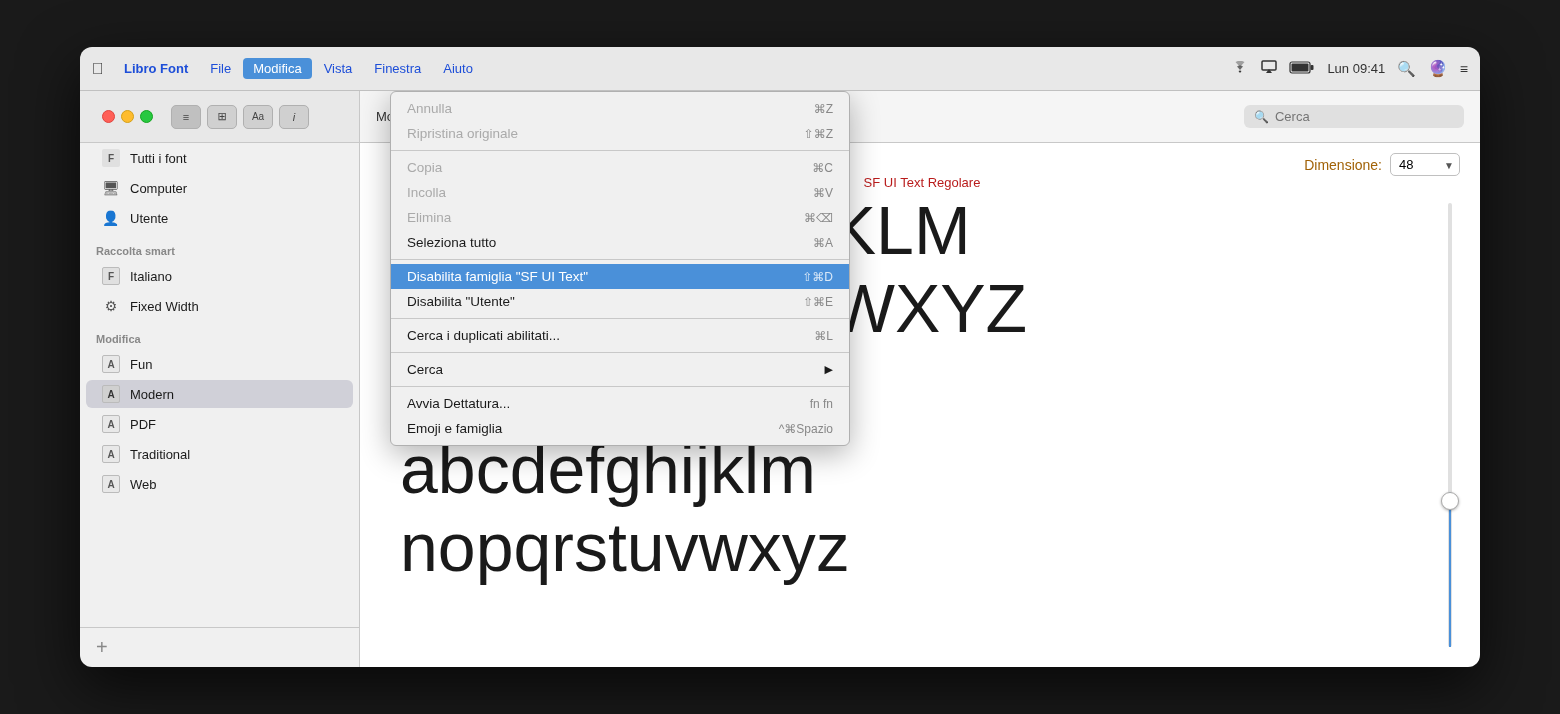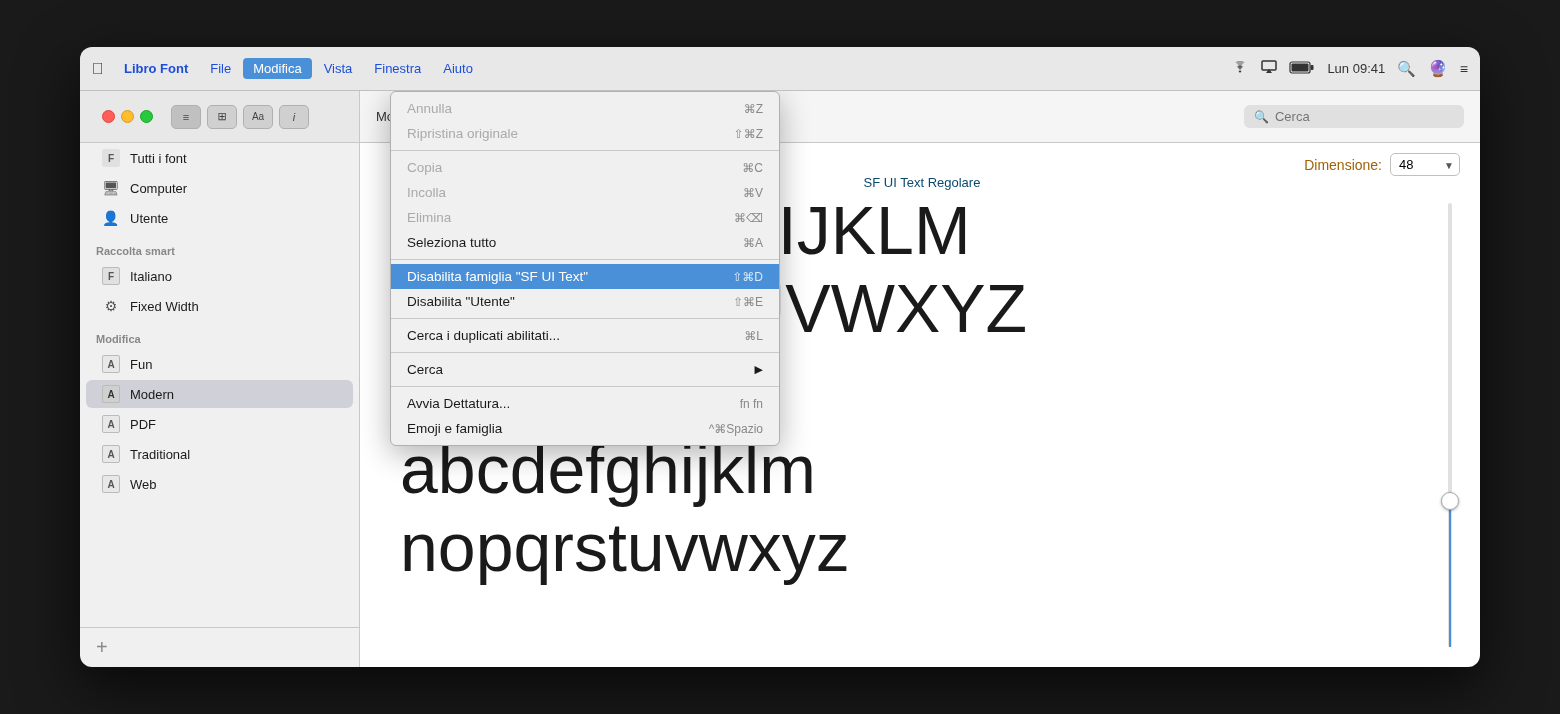--- a/index.html
+++ b/index.html
@@ -327,21 +327,21 @@
       right: 0;
       bottom: 0;
       z-index: 100;
       pointer-events: none;
     }
 
     .dropdown-menu {
       position: absolute;
       top: 44px; 
       left: 310px;
-      width: 390px;
+      width: 460px;
       background: #f0f0f0;
       border: 1px solid #b0b0b0;
       border-radius: 6px;
       box-shadow: 0 8px 30px rgba(0,0,0,0.3);
       padding: 4px 0;
       pointer-events: all;
       z-index: 150;
     }
 
     .menu-separator {
@@ -520,21 +520,21 @@
               <option>24</option>
               <option>36</option>
               <option>60</option>
               <option>72</option>
             </select>
             <span class="size-chevron">▼</span>
           </div>
         </div>
 
         <div style="width: calc(100% - 40px); text-align: center; margin-top: 10px;">
-          <span style="font-size:13px;color:#0c4a6e;margin-left:44px;">SF UI Text Regolare</span>
+          <span style="font-size:13px;color:#b91c1c;margin-left:44px;">SF UI Text Regolare</span>
         </div>
 
         <div class="font-preview-text">
           <span class="font-preview-line">ABCDEFGHIJKLM</span>
           <span class="font-preview-line">NOPQRSTUVWXYZ</span>
           <span class="font-preview-line" style="font-size:72px;">ÀÈÉÎÒÙ</span>
           <span class="font-preview-line">abcdefghijklm</span>
           <span class="font-preview-line">nopqrstuvwxyz</span>
         </div>
 

